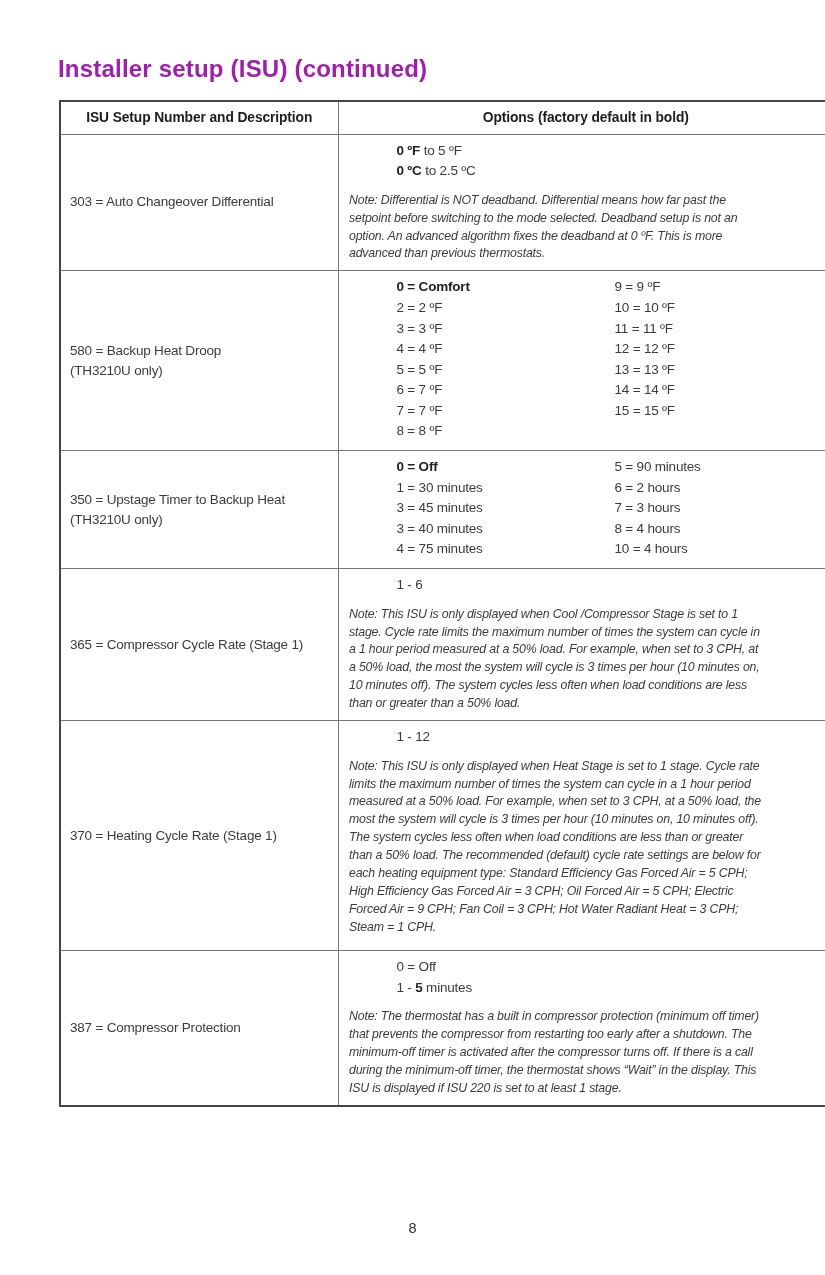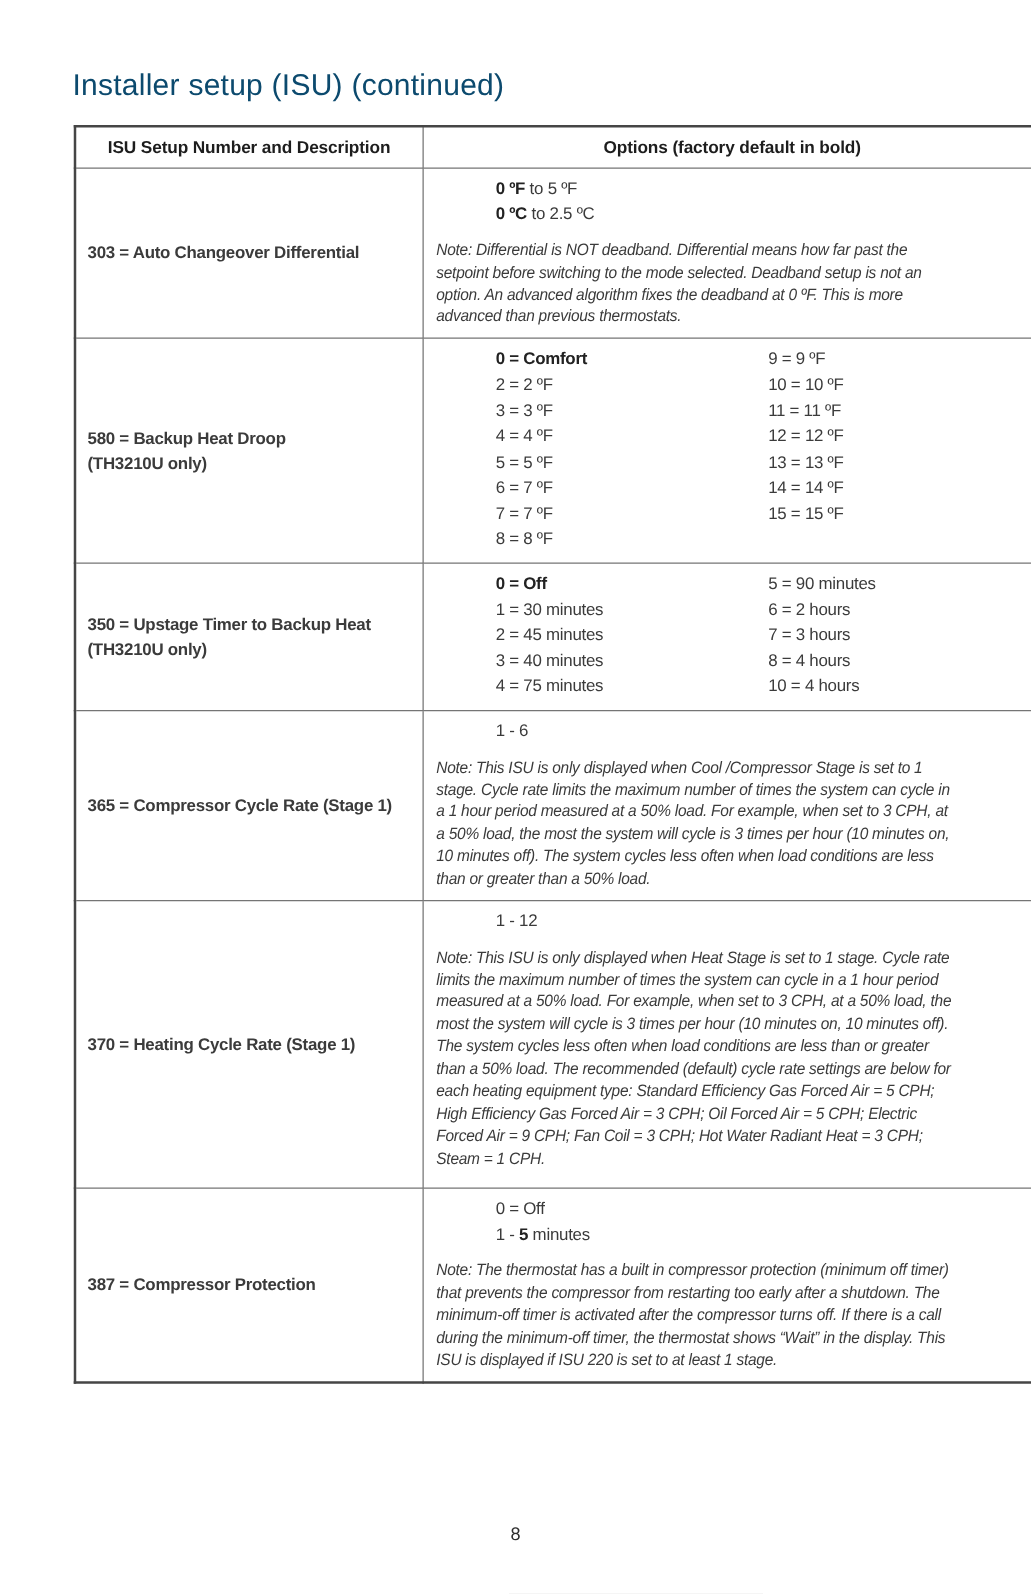--- a/index.html
+++ b/index.html
@@ -5,38 +5,38 @@
   * { margin:0; padding:0; box-sizing:border-box; }
   html,body { background:#e8e8e8; }
   .page {
     position:relative; width:825px; height:1275px; margin:0 auto;
     background:#ffffff; overflow:hidden;
     font-family:"Liberation Sans","DejaVu Sans",sans-serif;
     color:#3b3b3b;
   }
   .title {
     position:absolute; left:58px; top:55px;
-    font-size:24px; font-weight:400; color:#0c4a6e; letter-spacing:0.2px;
+    font-size:24px; font-weight:700; color:#a21caf; letter-spacing:0.2px;
   }
   .isu-table {
     position:absolute; left:59px; top:100px; width:776px;
     border-collapse:collapse; table-layout:fixed;
     font-size:13.5px; letter-spacing:-0.2px; color:#3b3b3b;
   }
   .isu-table, .isu-table th, .isu-table td { border:1px solid #757575; }
   .isu-table { border:2px solid #454545; }
   .isu-table th {
     height:33px; font-size:13.8px; font-weight:700; color:#1d1d1d;
     text-align:center; vertical-align:middle; letter-spacing:-0.1px;
   }
   .col-desc { width:278px; }
   td.desc {
     vertical-align:middle; padding:4px 8px 4px 9px; line-height:20px;
   }
-  td.desc .dline { white-space:nowrap;font-weight:bold; }
+  td.desc .dline { white-space:nowrap; }
   td.opts { vertical-align:top; padding:6px 10px 8px 10px; }
   .optcols { display:flex; }
   .optcol:first-child { width:218px; flex:none; }
   .opt-line { line-height:20.6px; white-space:nowrap;margin-left:48px; }
   .opt-line b { color:#222222; }
   .note {
     margin-top:9px; font-style:italic; font-size:13.2px;
     line-height:17.9px; letter-spacing:-0.2px;
     width:444px; transform:scaleX(0.937); transform-origin:0 0;
   }
@@ -124,21 +124,21 @@
         <tr>
           <td class="desc">
             <div class="dline">350 = Upstage Timer to Backup Heat</div>
             <div class="dline">(TH3210U only)</div>
           </td>
           <td class="opts">
             <div class="optcols">
               <div class="optcol">
                 <div class="opt-line"><b>0 = Off</b></div>
                 <div class="opt-line"><span>1 = 30 minutes</span></div>
-                <div class="opt-line"><span>2 = 45 minutes</span></div>
+                <div class="opt-line"><span>3 = 45 minutes</span></div>
                 <div class="opt-line"><span>3 = 40 minutes</span></div>
                 <div class="opt-line"><span>4 = 75 minutes</span></div>
               </div>
               <div class="optcol">
                 <div class="opt-line"><span>5 = 90 minutes</span></div>
                 <div class="opt-line"><span>6 = 2 hours</span></div>
                 <div class="opt-line"><span>7 = 3 hours</span></div>
                 <div class="opt-line"><span>8 = 4 hours</span></div>
                 <div class="opt-line"><span>10 = 4 hours</span></div>
               </div>

